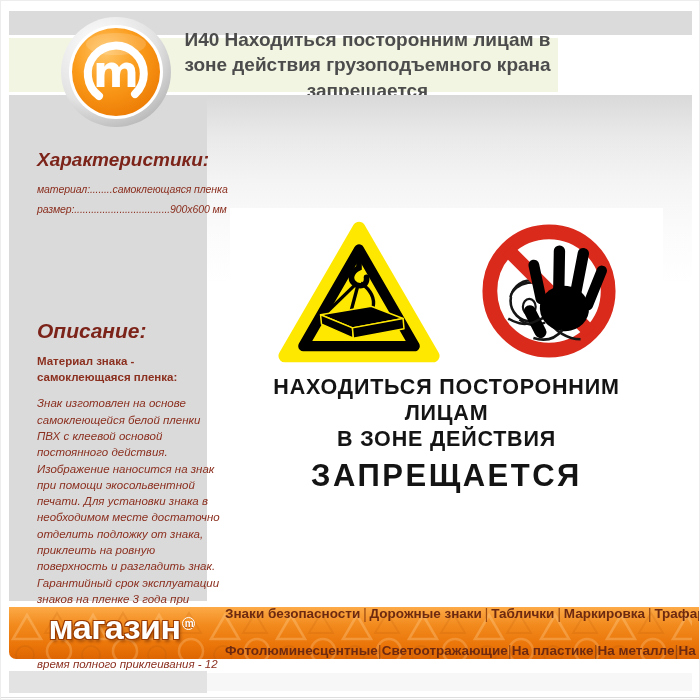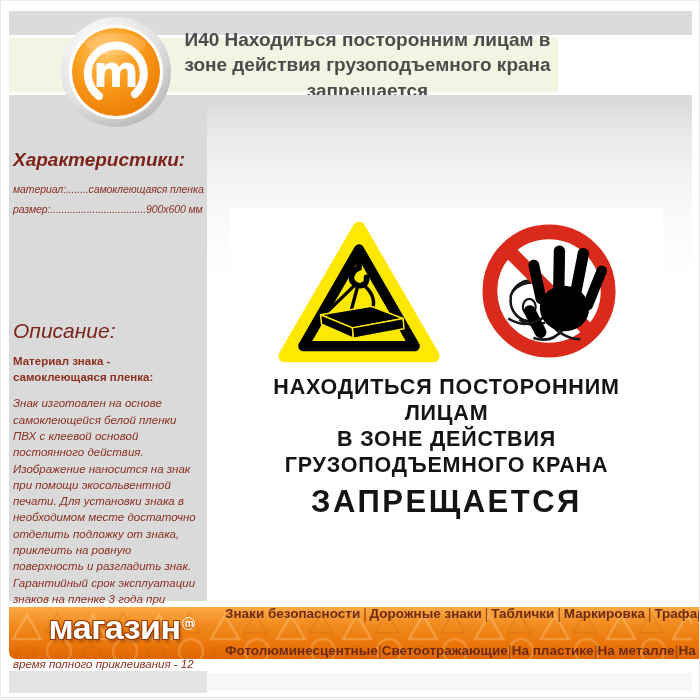--- a/index.html
+++ b/index.html
@@ -11,25 +11,25 @@
   .header{position:absolute;left:8px;top:37px;width:549px;height:54px;background:#f1f5e2;
           display:flex;align-items:center;justify-content:center;padding-left:168px;box-sizing:border-box;}
   .title{font-size:19px;font-weight:bold;color:#4c4c4c;text-align:center;line-height:1.35;max-width:478px;}
 
   .logo{position:absolute;left:58px;top:14px;width:114px;height:114px;z-index:6;}
 
   
   .content-bg{position:absolute;left:8px;top:94px;width:683px;height:511px;
      background:linear-gradient(180deg,#d9d9d9 0px,#e9e9e9 40px,#f4f4f4 85px,#fbfbfb 135px,#ffffff 190px);}
   .sidebar{position:absolute;left:8px;top:94px;width:198px;height:506px;background:#dadada;
-           box-sizing:border-box;padding:54px 4px 0 4px;}
+           box-sizing:border-box;padding:54px 4px 0 28px;}
   .char-h{margin:0 0 12px;font-style:italic;font-weight:bold;font-size:19px;color:#7c241a;}
   .char-row{font-style:italic;font-size:10.5px;letter-spacing:-0.1px;color:#8b2f1f;
             margin:0 0 8px;white-space:nowrap;}
-  .desc-h{margin:104px 0 10px;font-style:italic;font-weight:normal;font-size:21px;color:#7c241a;}
+  .desc-h{margin:104px 0 10px;font-style:italic;font-weight:bold;font-size:21px;color:#7c241a;}
   .desc-sub{font-weight:bold;font-size:11.5px;line-height:1.4;color:#8b2f1f;
             width:182px;margin:0 0 10px;}
   .desc-text{font-style:italic;font-size:11.5px;line-height:1.42;color:#8b2f1f;width:184px;margin:0;}
 
   
   .sign{position:absolute;left:229px;top:207px;width:433px;height:297px;background:#fff;}
   .sign-icons{display:flex;justify-content:center;align-items:center;gap:38px;margin-top:13px;height:140px;}
   .sign-line{text-align:center;font-weight:bold;color:#141414;font-size:21.5px;line-height:26px;letter-spacing:0.8px;}
   .sign-line.first{margin-top:13px;}
   .sign-emph{text-align:center;font-weight:bold;color:#141414;font-size:31px;margin-top:6px;letter-spacing:2.5px;}
@@ -143,21 +143,20 @@
           <ellipse cx="-1" cy="10" rx="25" ry="23"></ellipse>
           <rect x="-45" y="-12" width="12" height="36" rx="6" transform="rotate(-35)"></rect>
           <path d="M-24 24 C -36 34 -46 32 -56 28" fill="none" stroke="#151515" stroke-width="2.6"></path>
           <path d="M0 32 C -6 42 -16 46 -28 44" fill="none" stroke="#151515" stroke-width="2.6"></path>
         </g>
       </svg>
 
     </div>
     <div class="sign-line first">НАХОДИТЬСЯ ПОСТОРОННИМ ЛИЦАМ</div>
     <div class="sign-line">В ЗОНЕ ДЕЙСТВИЯ</div>
-    <div class="sign-line">ГРУЗОПОДЪЕМНОГО КРАНА</div>
     <div class="sign-emph">ЗАПРЕЩАЕТСЯ</div>
   </div>
 
   <footer class="footer">
     <svg class="wm" width="683" height="61" viewBox="0 0 683 61">
       <defs>
         <pattern id="wmp" width="66" height="60" patternUnits="userSpaceOnUse">
           <path d="M18 8 L32 32 L4 32 Z" fill="none" stroke="#ffd9a0" stroke-width="2.5" opacity="0.30"></path>
           <circle cx="50" cy="44" r="12" fill="none" stroke="#ffd9a0" stroke-width="2.5" opacity="0.26"></circle>
           <circle cx="16" cy="48" r="9" fill="none" stroke="#b35608" stroke-width="2" opacity="0.22"></circle>

